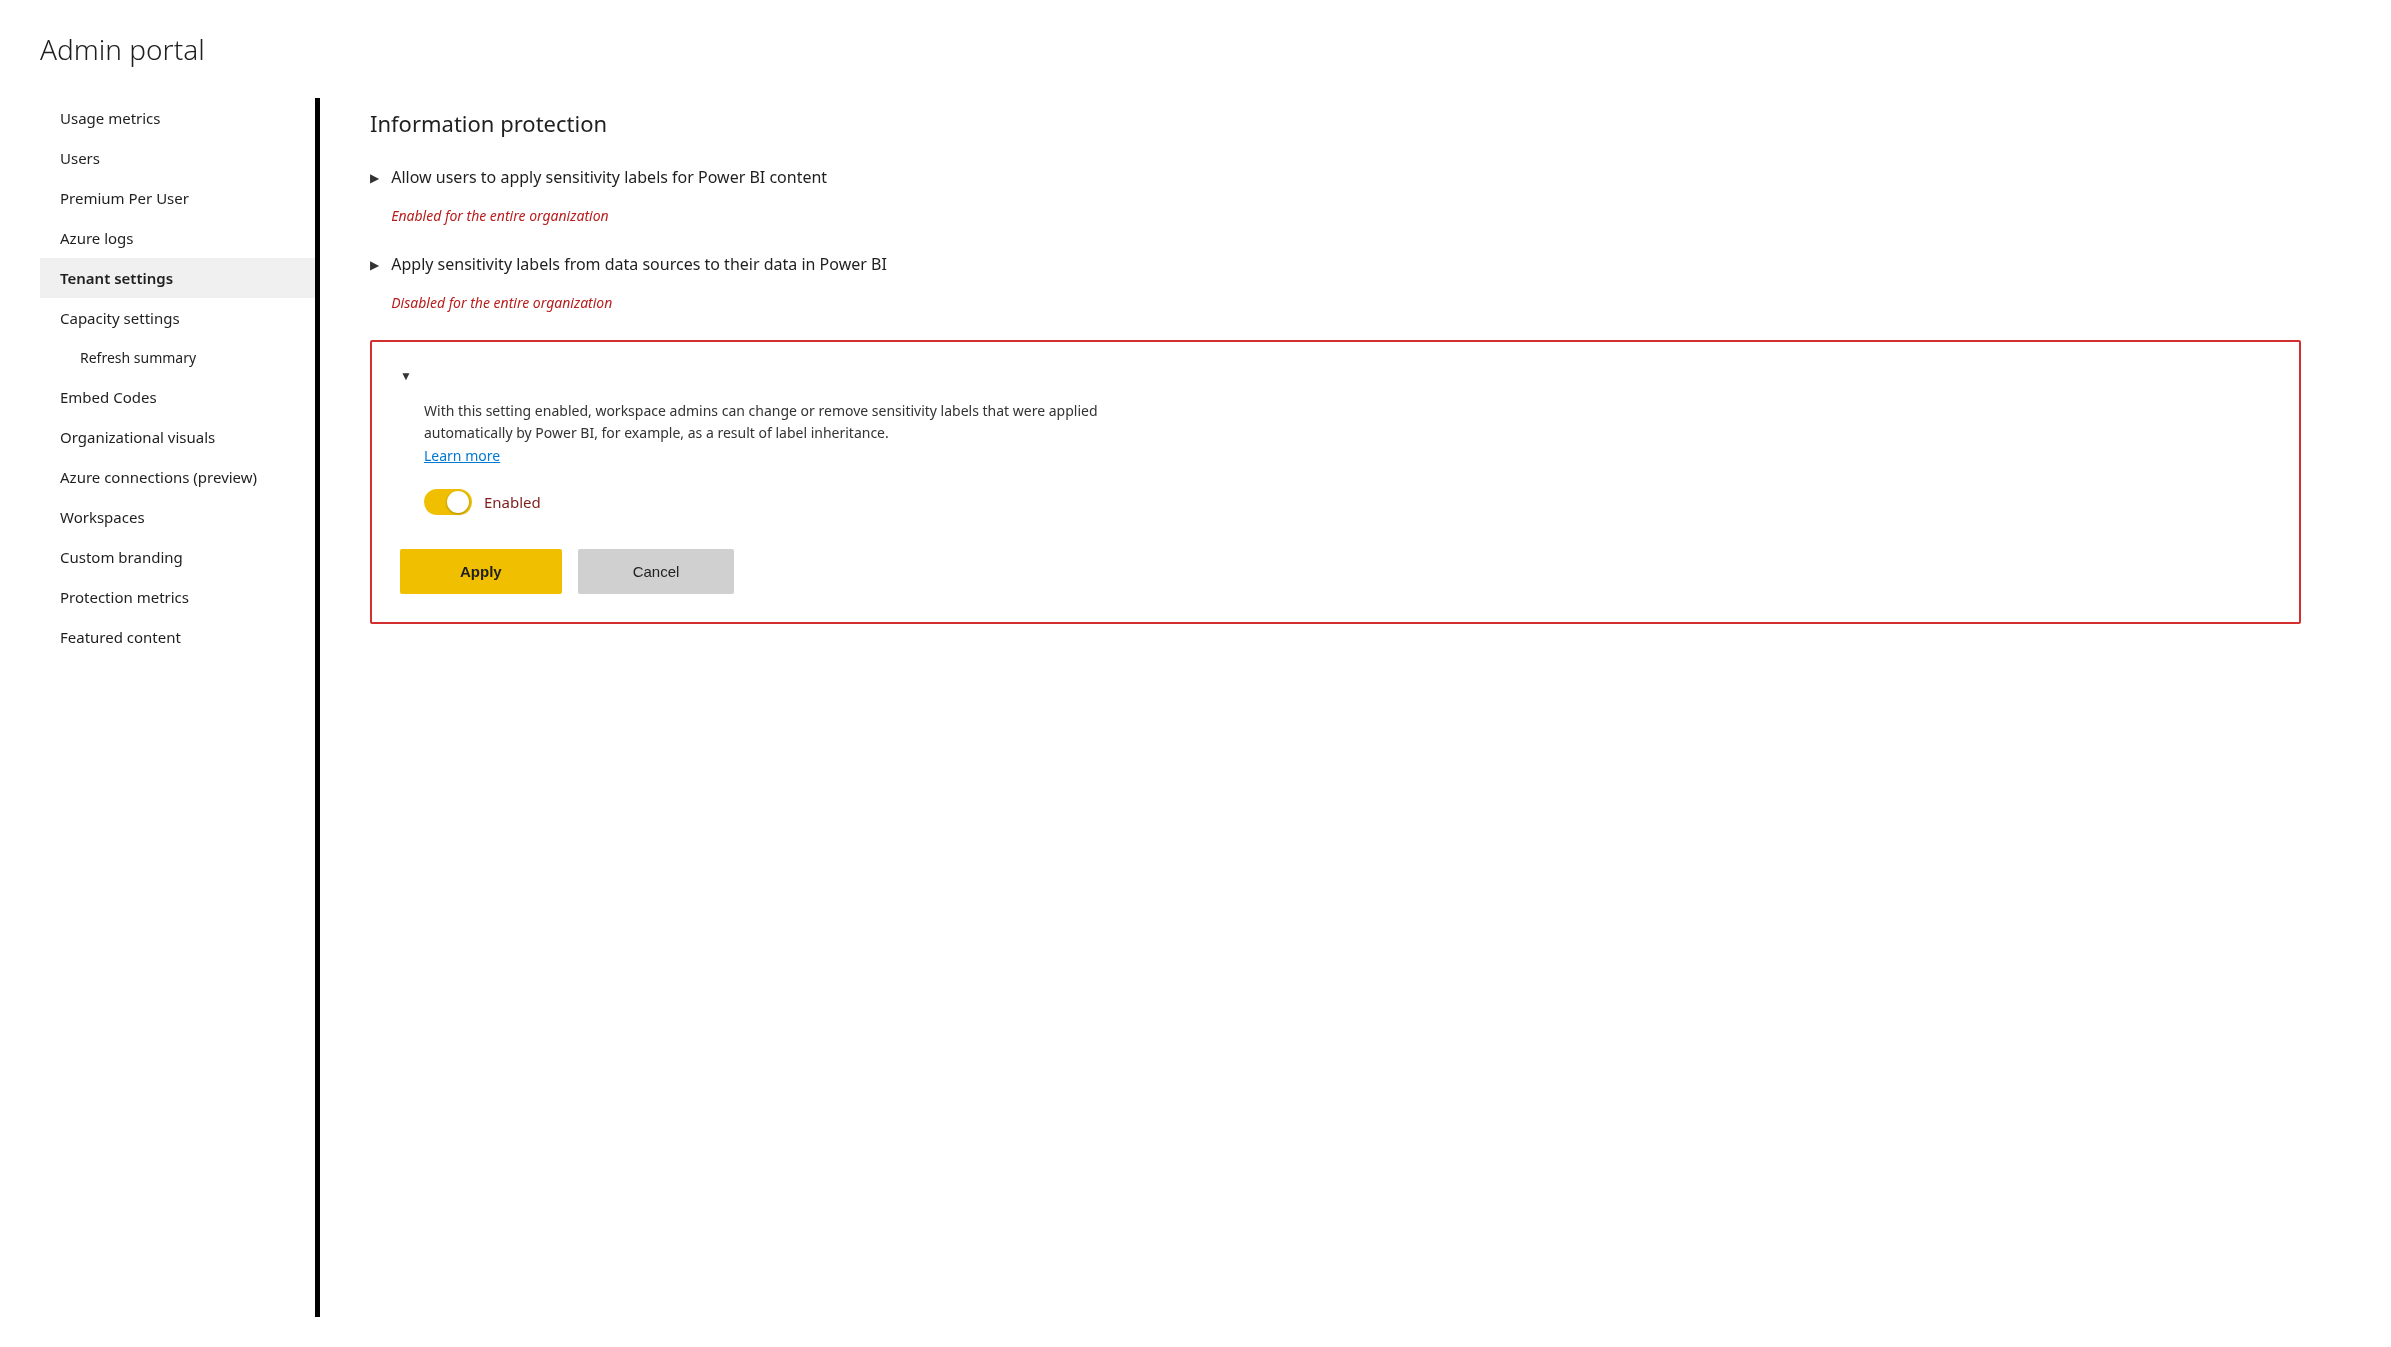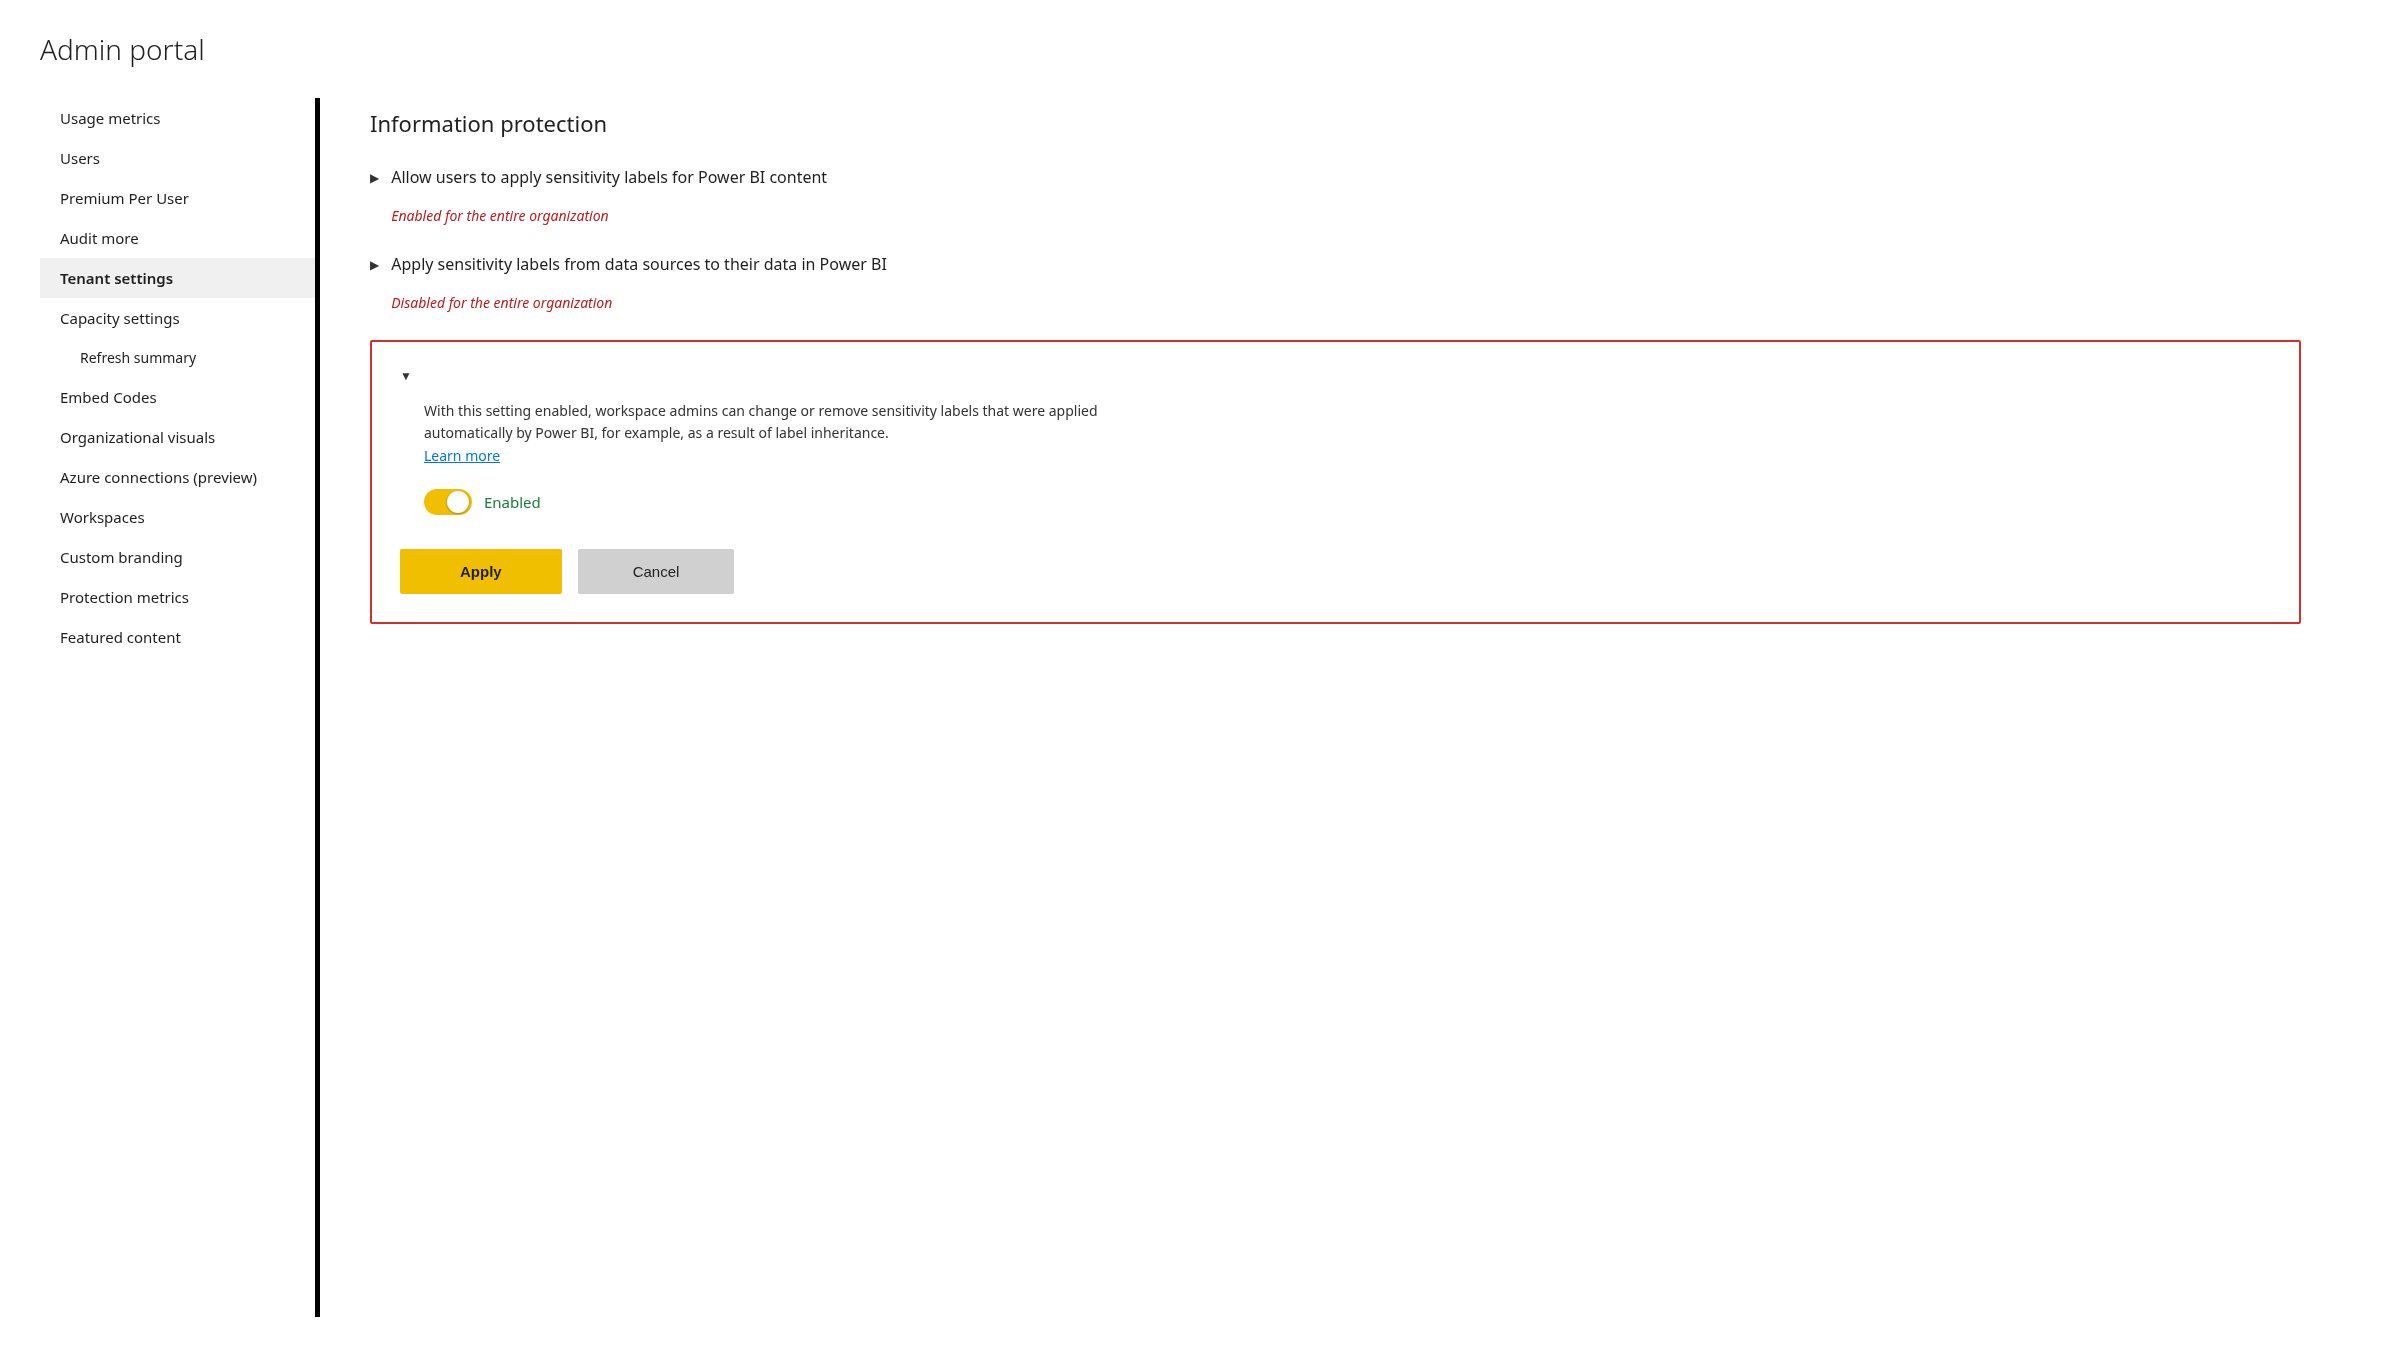--- a/index.html
+++ b/index.html
@@ -153,21 +153,21 @@
       height: 22px;
       background: #fff;
       border-radius: 50%;
       position: absolute;
       top: 2px;
       right: 3px;
       box-shadow: 0 1px 3px rgba(0,0,0,0.3);
     }
     .toggle-label {
       font-size: 15px;
-      color: #15803d;
+      color: #7f1d1d;
     }
     
     .button-row {
       display: flex;
       gap: 16px;
       margin-top: 34px;
       margin-left: 0;
     }
     .btn-apply {
       background: #f0c000;
@@ -196,21 +196,21 @@
 <div class="page-wrapper">
   <h1 class="page-title">Admin portal</h1>
 
   <div class="main-layout">
 
     <nav class="sidebar">
 
       <a class="sidebar-item">Usage metrics</a>
       <a class="sidebar-item">Users</a>
       <a class="sidebar-item">Premium Per User</a>
-      <a class="sidebar-item">Audit more</a>
+      <a class="sidebar-item">Azure logs</a>
       <a class="sidebar-item active">Tenant settings</a>
       <a class="sidebar-item">Capacity settings</a>
       <a class="sidebar-item sub">Refresh summary</a>
       <a class="sidebar-item">Embed Codes</a>
       <a class="sidebar-item">Organizational visuals</a>
       <a class="sidebar-item">Azure connections (preview)</a>
       <a class="sidebar-item">Workspaces</a>
       <a class="sidebar-item">Custom branding</a>
       <a class="sidebar-item">Protection metrics</a>
       <a class="sidebar-item">Featured content</a>

